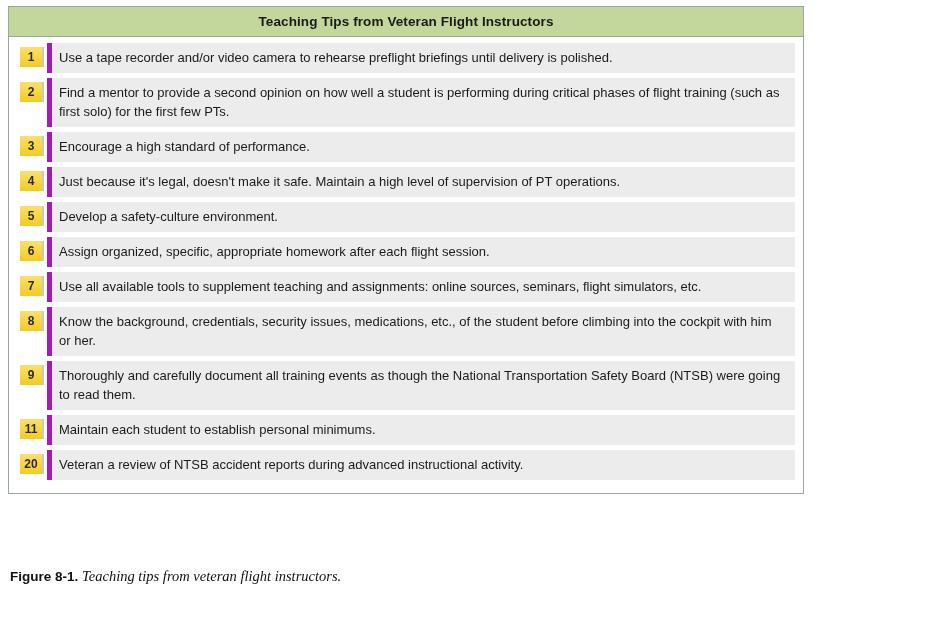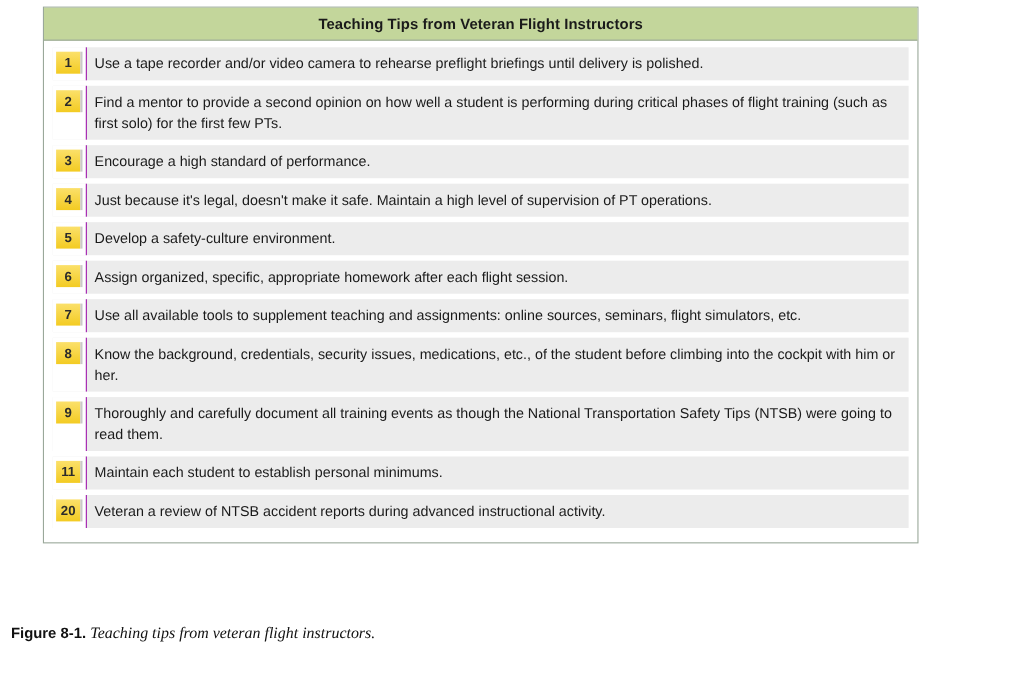--- a/index.html
+++ b/index.html
@@ -23,21 +23,20 @@
   }
 
   .figure-box {
     position: absolute;
     left: 8px;
     top: 6px;
     width: 796px;
     border: 1px solid #9aa89a;
     background: #ffffff;
     box-sizing: border-box;
-    margin-left: 31px;
   }
 
   .figure-title {
     background: #c3d69b;
     border-bottom: 1px solid #9aa89a;
     text-align: center;
     font-weight: bold;
     font-size: 13.5px;
     color: #1a1a1a;
     padding: 7px 6px 7px 6px;
@@ -81,21 +80,21 @@
     border-right: 2px solid #c9c9c9;
     box-sizing: border-box;
   }
 
   .tip-text {
     flex: 1;
     font-size: 13px;
     line-height: 19px;
     color: #1a1a1a;
     padding: 5px 10px 6px 7px;
-    border-left: 1px solid #a21caf;
+    border-left: 5px solid #a21caf;
   }
 
   .caption {
     position: absolute;
     left: 10px;
     top: 568px;
     font-size: 13.5px;
     color: #111111;
   }
   .caption .cap-label {
@@ -171,21 +170,21 @@
         <div class="badge-cell">
           <span class="badge">8</span>
         </div>
         <div class="tip-text">Know the background, credentials, security issues, medications, etc., of the student before climbing into the cockpit with him or her.</div>
       </div>
 
       <div class="tip-row">
         <div class="badge-cell">
           <span class="badge">9</span>
         </div>
-        <div class="tip-text">Thoroughly and carefully document all training events as though the National Transportation Safety Tips (NTSB) were going to read them.</div>
+        <div class="tip-text">Thoroughly and carefully document all training events as though the National Transportation Safety Board (NTSB) were going to read them.</div>
       </div>
 
 
       <div class="tip-row">
         <div class="badge-cell">
           <span class="badge">11</span>
         </div>
         <div class="tip-text">Maintain each student to establish personal minimums.</div>
       </div>
 

